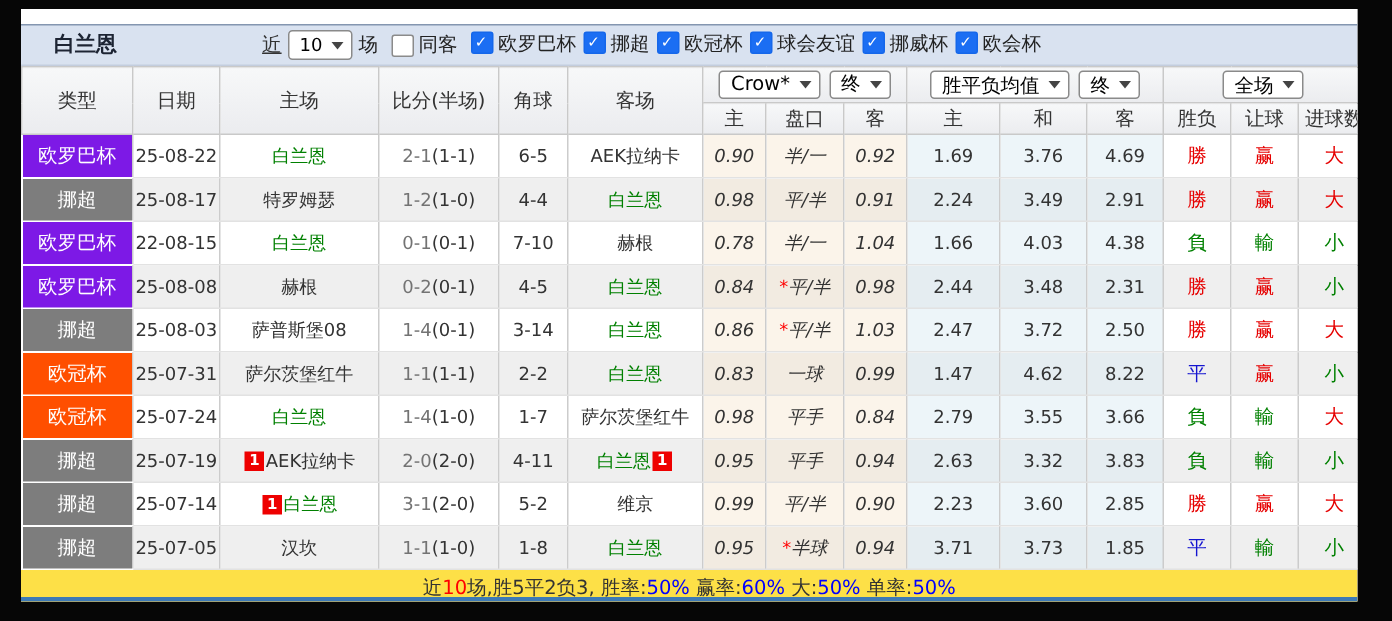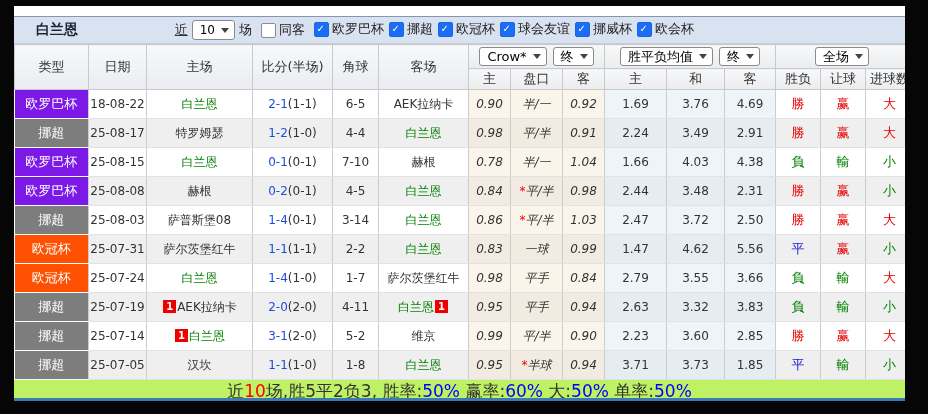--- a/index.html
+++ b/index.html
@@ -48,29 +48,29 @@
   .grid tbody td.league{color:#fff;font-size:13px;border-bottom:1px solid #fff;}
   .grid tbody td.crow{background:#fbf4ea;font-style:italic;}
   .grid tbody tr.even td.crow{background:#f2ebe1;}
   .grid tbody td.avg{background:#edf5f9;}
   .grid tbody tr.even td.avg{background:#e5edf1;text-align:center;}
   .grid tbody td.res{font-size:13px;}
   .c-red{color:#e60000;}
   .c-green{color:#008000;}
   .c-blue{color:#1515d0;}
   .team-target{color:#008000;}
-  .score-ft{color:#1d4ed8;}
+  .score-ft{color:#737373;}
   .score-ht{color:#333;}
   .star{color:#ff0000;}
   .card{
     display:inline-block;background:#ee0000;color:#fff;font-size:10px;font-weight:bold;
     line-height:13px;height:13px;padding:0 3px;margin:0 1px;vertical-align:1px;
   }
   
-  .footer{height:23px;display:flex;align-items:center;justify-content:center;font-size:17px;background:#bef264;text-align:center;}
+  .footer{height:23px;display:flex;align-items:center;justify-content:center;font-size:13px;background:#fde047;text-align:center;}
   .bottom-accent{position:absolute;left:0;bottom:0;width:100%;height:3px;background:#3d7ab5;}
 </style>
 </head>
 <body>
 
 <div class="page">
   <div class="top-strip"></div>
 
   <div class="topbar">
     <span class="title">白兰恩</span>
@@ -166,21 +166,21 @@
         <th>和</th>
         <th>客</th>
         <th>胜负</th>
         <th>让球</th>
         <th>进球数</th>
       </tr>
     </thead>
     <tbody id="match-tbody">
         <tr>
           <td class="league" style="background: rgb(125, 25, 230);">欧罗巴杯</td>
-          <td>18-08-22</td>
+          <td>25-08-22</td>
           <td class="team"><span class="team-target">白兰恩</span></td>
           <td><span class="score-ft">2-1</span><span class="score-ht">(1-1)</span></td>
           <td>6-5</td>
           <td class="team"><span>AEK拉纳卡</span></td>
           <td class="crow">0.90</td>
           <td class="crow"><span>半/一</span></td>
           <td class="crow">0.92</td>
           <td class="avg">1.69</td>
           <td class="avg">3.76</td>
           <td class="avg">4.69</td>
@@ -200,21 +200,21 @@
           <td class="crow">0.91</td>
           <td class="avg">2.24</td>
           <td class="avg">3.49</td>
           <td class="avg">2.91</td>
           <td class="res c-red">勝</td>
           <td class="res c-red">赢</td>
           <td class="res c-red">大</td>
         </tr>
         <tr>
           <td class="league" style="background: rgb(125, 25, 230);">欧罗巴杯</td>
-          <td>25-08-15</td>
+          <td>22-08-15</td>
           <td class="team"><span class="team-target">白兰恩</span></td>
           <td><span class="score-ft">0-1</span><span class="score-ht">(0-1)</span></td>
           <td>7-10</td>
           <td class="team"><span>赫根</span></td>
           <td class="crow">0.78</td>
           <td class="crow"><span>半/一</span></td>
           <td class="crow">1.04</td>
           <td class="avg">1.66</td>
           <td class="avg">4.03</td>
           <td class="avg">4.38</td>
@@ -261,21 +261,21 @@
           <td>25-07-31</td>
           <td class="team"><span>萨尔茨堡红牛</span></td>
           <td><span class="score-ft">1-1</span><span class="score-ht">(1-1)</span></td>
           <td>2-2</td>
           <td class="team"><span class="team-target">白兰恩</span></td>
           <td class="crow">0.83</td>
           <td class="crow"><span>一球</span></td>
           <td class="crow">0.99</td>
           <td class="avg">1.47</td>
           <td class="avg">4.62</td>
-          <td class="avg">5.56</td>
+          <td class="avg">8.22</td>
           <td class="res c-blue">平</td>
           <td class="res c-red">赢</td>
           <td class="res c-green">小</td>
         </tr>
         <tr>
           <td class="league" style="background: rgb(255, 79, 0);">欧冠杯</td>
           <td>25-07-24</td>
           <td class="team"><span class="team-target">白兰恩</span></td>
           <td><span class="score-ft">1-4</span><span class="score-ht">(1-0)</span></td>
           <td>1-7</td>

